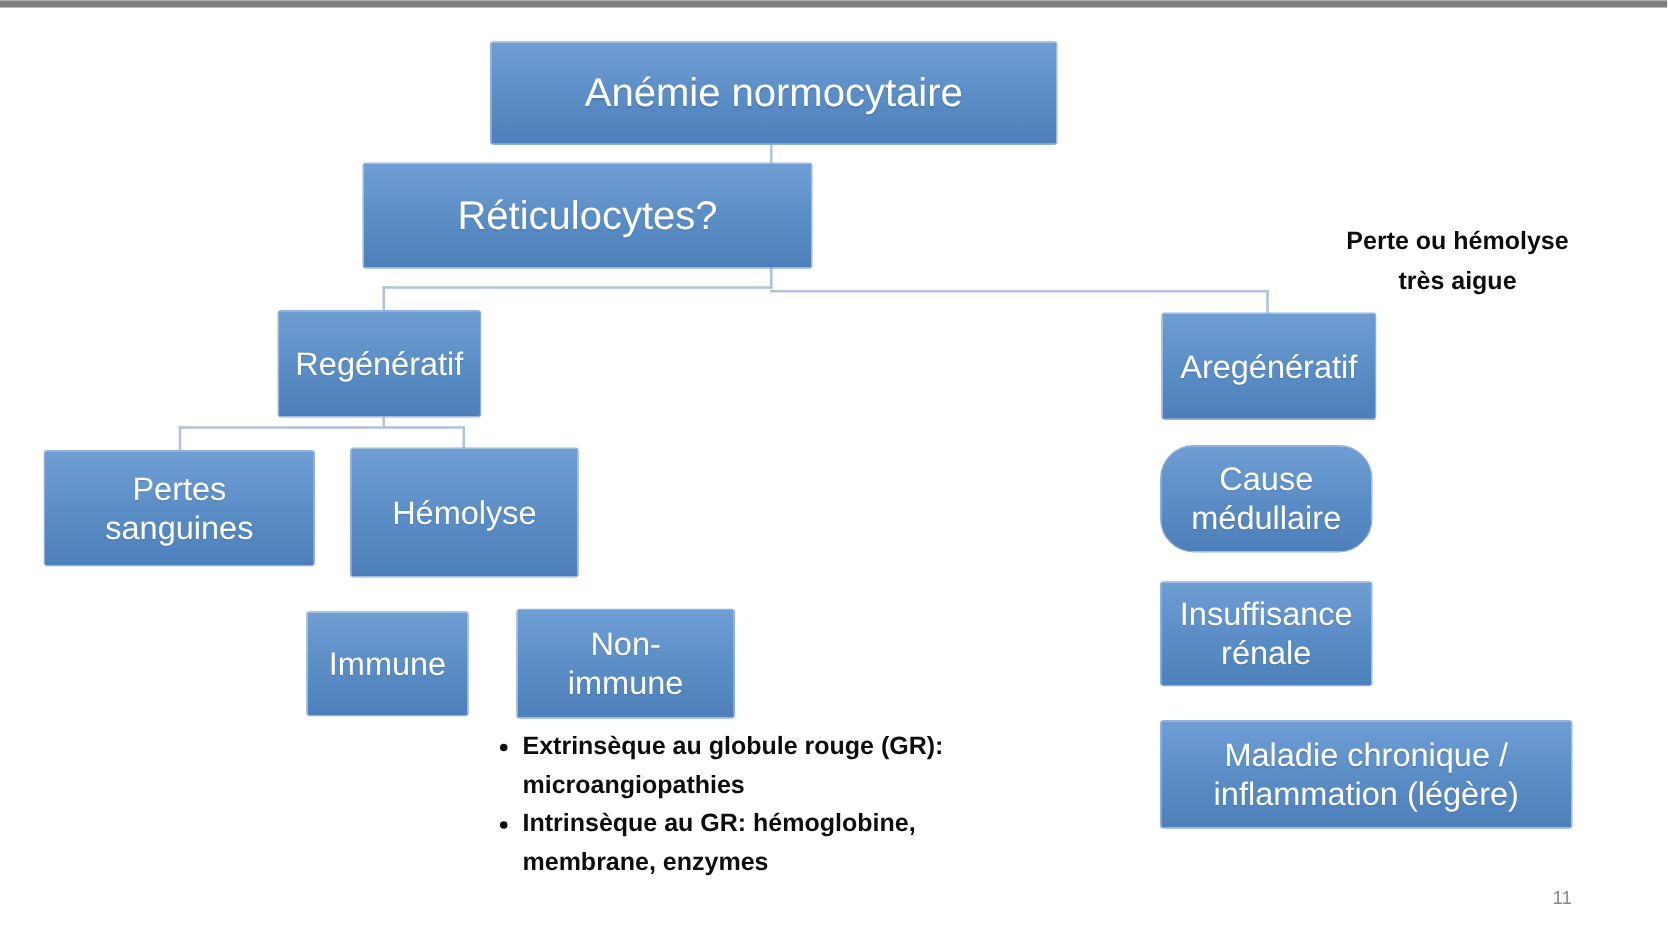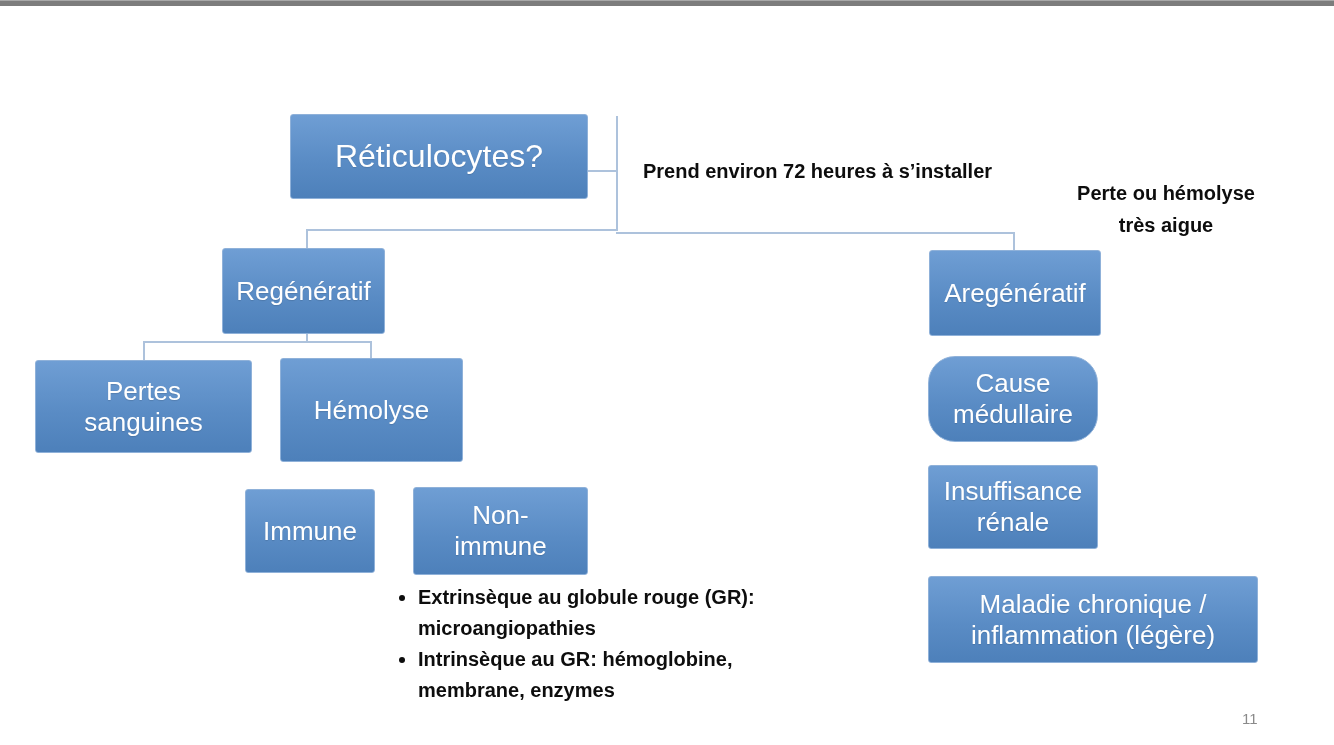--- a/index.html
+++ b/index.html
@@ -12,21 +12,21 @@
     background:#7d7d7d;border-top:1px solid #a9a9a9;box-sizing:border-box;
   }
   .node{
     position:absolute;display:flex;align-items:center;justify-content:center;
     text-align:center;color:#ffffff;box-sizing:border-box;
     background:linear-gradient(180deg,#6f9ed4 0%,#5a8cc5 55%,#4d80ba 100%);
     border:1px solid #8fb1d9;border-radius:3px;line-height:1.18;
     text-shadow:0 1px 1px rgba(0,0,0,0.12);
   }
   .node-title{left:392px;top:33px;width:454px;height:83px;font-size:32px;}
-  .node-retic{left:290px;top:114px;width:298px;height:85px;font-size:32px;}
+  .node-retic{left:290px;top:130px;width:360px;height:85px;font-size:32px;}
   .node-regen{left:222px;top:248px;width:163px;height:86px;font-size:26px;}
   .node-pertes{left:35px;top:360px;width:217px;height:93px;font-size:26px;}
   .node-pertes .lbl{max-width:140px;}
   .node-hemolyse{left:280px;top:358px;width:183px;height:104px;font-size:26px;}
   .node-immune{left:245px;top:489px;width:130px;height:84px;font-size:26px;}
   .node-nonimmune{left:413px;top:487px;width:175px;height:88px;font-size:26px;}
   .node-nonimmune .lbl{max-width:112px;}
   .node-aregen{left:929px;top:250px;width:172px;height:86px;font-size:26px;}
   .node-cause{left:928px;top:356px;width:170px;height:86px;font-size:26px;border-radius:27px;}
   .node-cause .lbl{max-width:140px;}
@@ -72,20 +72,23 @@
   <div class="line l-h-retic"></div>
   <div class="line l-h-left"></div>
   <div class="line l-v-left"></div>
   <div class="line l-h-right"></div>
   <div class="line l-v-right"></div>
   <div class="line l-v-regen"></div>
   <div class="line l-h-sub"></div>
   <div class="line l-v-pertes"></div>
   <div class="line l-v-hemo"></div>
 
+  <div class="node node-title">
+    <span class="lbl">Anémie normocytaire</span>
+  </div>
   <div class="node node-retic">
     <span class="lbl">Réticulocytes?</span>
   </div>
   <div class="node node-pertes">
     <span class="lbl">Pertes sanguines</span>
   </div>
   <div class="node node-regen">
     <span class="lbl">Regénératif</span>
   </div>
   <div class="node node-hemolyse">
@@ -103,21 +106,20 @@
   <div class="node node-cause">
     <span class="lbl">Cause médullaire</span>
   </div>
   <div class="node node-insuff">
     <span class="lbl">Insuffisance rénale</span>
   </div>
   <div class="node node-maladie">
     <span class="lbl">Maladie chronique / inflammation (légère)</span>
   </div>
 
-  <div class="note note-install">Prend environ 72 heures à s’installer</div>
   <div class="note note-perte">Perte ou hémolyse très aigue</div>
 
   <ul class="bullets">
     <li>Extrinsèque au globule rouge (GR): microangiopathies</li>
     <li>Intrinsèque au GR: hémoglobine, membrane, enzymes</li>
   </ul>
 
   <div class="pagenum">11</div>
 
 </div>

